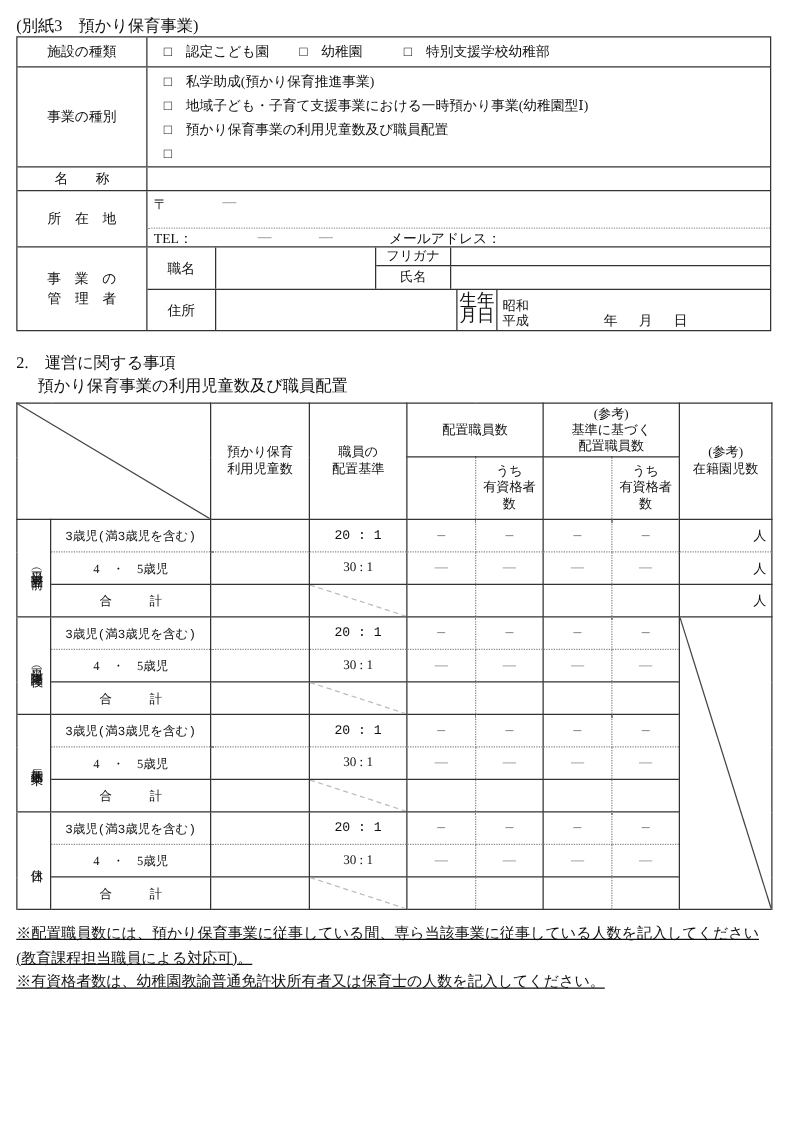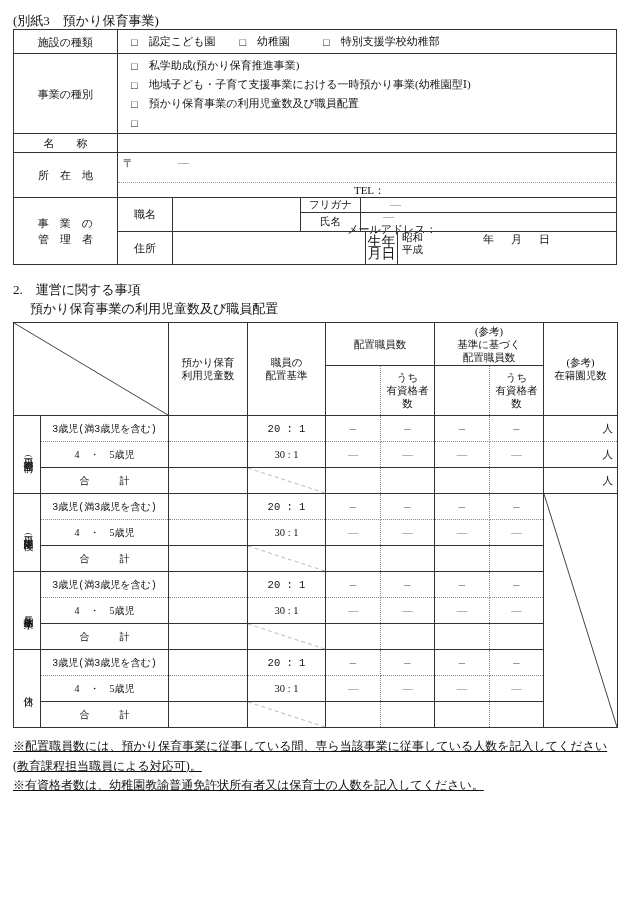--- a/index.html
+++ b/index.html
@@ -29,37 +29,37 @@
   .cb { margin-right:11px; }
   .gap1 { margin-left:24px; } .gap2 { margin-left:33px; }
 
   .biz-content { padding:2px 0 1px 13px; }
   .bizline { height:19px; display:flex; align-items:center; }
 
   .name-content { height:18px; }
 
   .addr1 { height:30px; border-bottom:1px dotted #999; display:flex; padding:3px 0 0 5px; }
   .addr1 .pdash { margin-left:44px; color:#777; }
-  .addr2 { height:14px; display:flex; align-items:center; padding-left:5px;flex-direction:column; }
+  .addr2 { height:14px; display:flex; align-items:center; padding-left:5px; }
   .addr2 .tdash1 { margin-left:52px; color:#777; }
   .addr2 .tdash2 { margin-left:38px; color:#777; }
   .addr2 .email { margin-left:45px; }
 
   .mgr-top { display:flex; height:33px; }
   .mgr-addr { display:flex; height:33px; border-top:1px solid #333; }
   .bR { border-right:1px solid #333; }
   .cc { display:flex; align-items:center; justify-content:center; text-align:center; }
   .job-l { flex:0 0 55px; } .job-v { flex:0 0 128px; }
   .mgr-right { flex:1; display:flex; flex-direction:column; }
   .fr-row { height:15px; display:flex; border-bottom:1px solid #333; }
   .nm-row { flex:1; display:flex; }
   .fn-l { flex:0 0 60px; font-size:10.5px; } .fn-v { flex:1; }
   .ad-l { flex:0 0 55px; } .ad-v { flex:0 0 193px; }
   .birth-l { flex:0 0 32px; font-size:14px; line-height:12px; }
-  .era-date { flex:1; display:flex; align-items:flex-start; }
+  .era-date { flex:1; display:flex; align-items:flex-end; }
   .era { margin-left:4px; font-size:10.5px; line-height:12px; }
   .yy { margin-left:60px; } .mm { margin-left:17px; } .dd { margin-left:17px; }
 
   
   .t2 { border-collapse:collapse; table-layout:fixed; margin-left:13px; width:604px; }
   .t2 td { border:1px solid #333; padding:0; text-align:center; vertical-align:middle;
            position:relative; font-size:10.5px; }
   .t2 { border:1.5px solid #333; }
   .hr1 td { height:43px; }
   .hr2 td { height:50px; }

